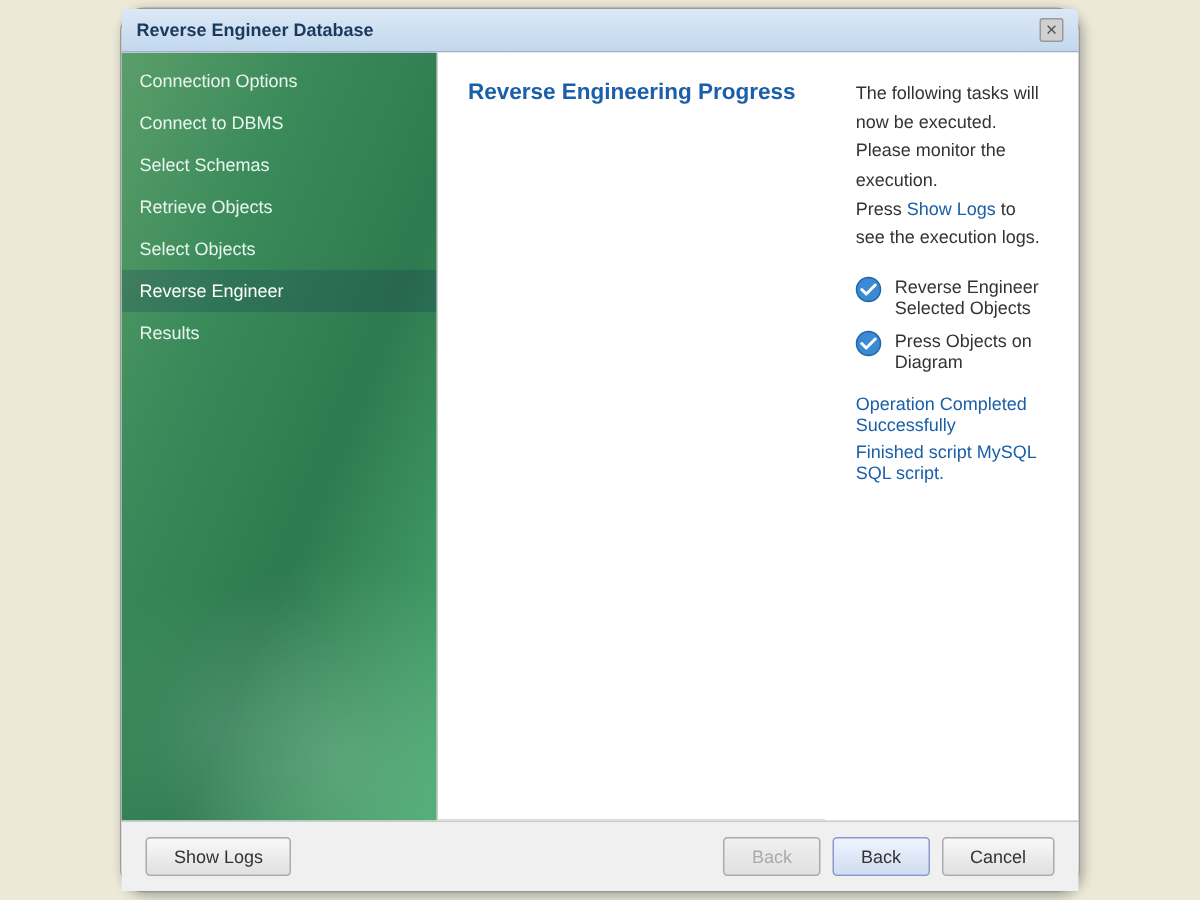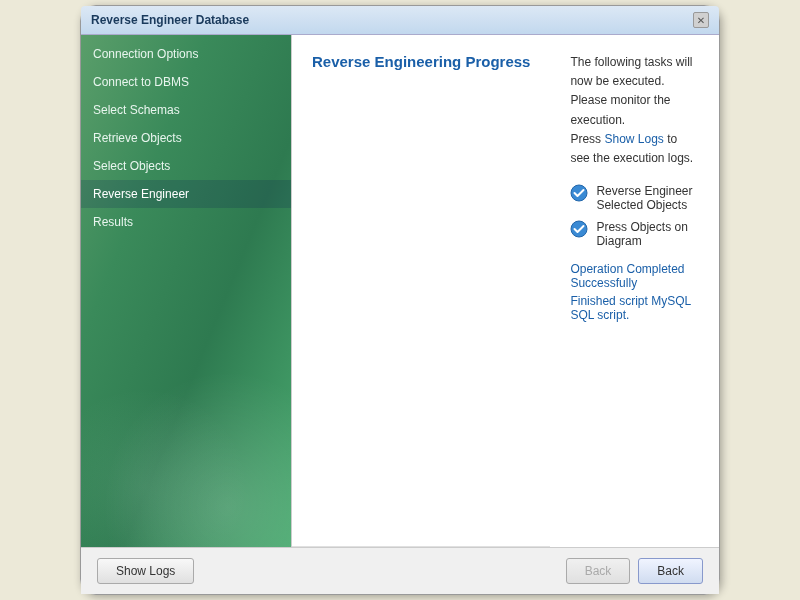--- a/index.html
+++ b/index.html
@@ -238,15 +238,16 @@
     </div>
   </div>
 
   <div class="footer">
     <div class="footer-left">
       <button class="btn">Show Logs</button>
     </div>
     <div class="footer-right">
       <button class="btn" disabled="">Back</button>
       <button class="btn primary">Back</button>
+      <button class="btn">Cancel</button>
     </div>
   </div>
 </div>
 
 </body></html>

